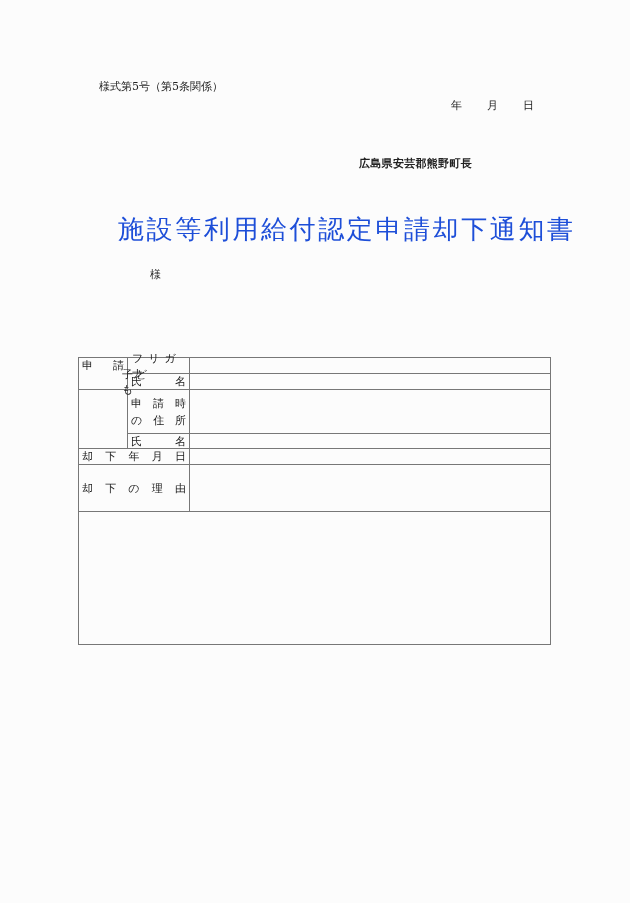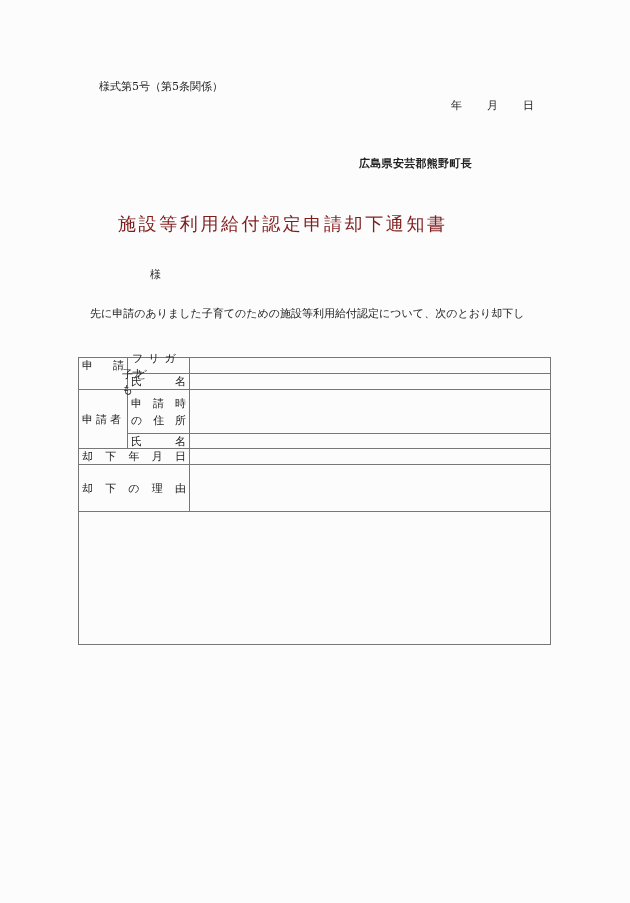--- a/index.html
+++ b/index.html
@@ -7,21 +7,21 @@
     width: 630px; height: 903px; background: #fcfcfc; position: relative; overflow: hidden;
     font-family: "DejaVu Serif", "Liberation Serif", serif; color: #222;
   }
   .abs { position: absolute; white-space: nowrap; }
   .form-no { left: 79px; top: 79px; font-size: 11px; margin-left: 20px; }
   .date { top: 98px; font-size: 11px; }
   .date-y { left: 451px; }
   .date-m { left: 487px; }
   .date-d { left: 523px; }
   .issuer { left: 359px; top: 156px; font-size: 11px; letter-spacing: 0.3px; font-weight: bold; }
-  .title { left: 118px; top: 212px; font-size: 18px; letter-spacing: 2.6px; color: #7f1d1d; }
+  .title { left: 118px; top: 212px; font-size: 26px; letter-spacing: 2.6px; color: #1d4ed8; }
   .addressee { left: 150px; top: 267px; font-size: 11px; }
   .intro { left: 79px; top: 306px; width: 474px; font-size: 11px; line-height: 16px; white-space: normal; }
   .intro p { margin: 0; }
 
   .tbl {
     position: absolute; left: 78px; top: 357px; width: 473px; height: 288px;
     border: 1px solid #777; box-sizing: border-box;
   }
   .hl { position: absolute; height: 0; border-top: 1px solid #777; }
   .vl { position: absolute; width: 0; border-left: 1px solid #777; }
@@ -36,21 +36,20 @@
 <body>
 
 <div class="abs form-no">様式第5号（第5条関係）</div>
 <div class="abs date date-y">年</div>
 <div class="abs date date-m">月</div>
 <div class="abs date date-d">日</div>
 <div class="abs issuer">広島県安芸郡熊野町長</div>
 <div class="abs title">施設等利用給付認定申請却下通知書</div>
 <div class="abs addressee">様</div>
 <div class="abs intro">
-  <p>　先に申請のありました子育てのための施設等利用給付認定について、次のとおり却下し</p>
 </div>
 
 <div class="tbl">
 
   <div class="hl" style="left:48px; width:424px; top:15px;"></div>
   <div class="hl" style="left:0; width:472px; top:31px;"></div>
   <div class="hl" style="left:48px; width:424px; top:75px;"></div>
   <div class="hl" style="left:0; width:472px; top:90px;"></div>
   <div class="hl" style="left:0; width:472px; top:106px;"></div>
   <div class="hl" style="left:0; width:472px; top:153px;"></div>
@@ -67,21 +66,20 @@
   <div class="cell" style="left:0; top:16px; width:48px; height:15px; padding:0 3px; letter-spacing:3px;margin-left:40px;">子ども</div>
 
   <div class="cell" style="left:50px; top:0; width:61px; height:15px; padding:0 3px; letter-spacing:5px;">フリガナ</div>
   <div class="cell" style="left:111px; top:0; width:361px; height:15px;"></div>
   <div class="cell spread" style="left:49px; top:16px; width:61px; height:15px;">
       <span>氏</span>
       <span>名</span>
     </div>
   <div class="cell" style="left:111px; top:16px; width:361px; height:15px;"></div>
 
-  <div class="cell" style="left:0; top:32px; width:48px; height:58px; padding:0 3px; letter-spacing:3px;">申請者</div>
   <div class="cell" style="left:49px; top:34px; width:61px; height:40px; flex-direction:column; align-items:stretch; justify-content:center; line-height:17px;">
     <div style="display:flex; justify-content:space-between; padding:0 3px;">
         <span>申</span>
         <span>請</span>
         <span>時</span>
       </div>
     <div style="display:flex; justify-content:space-between; padding:0 3px;">
         <span>の</span>
         <span>住</span>
         <span>所</span>

